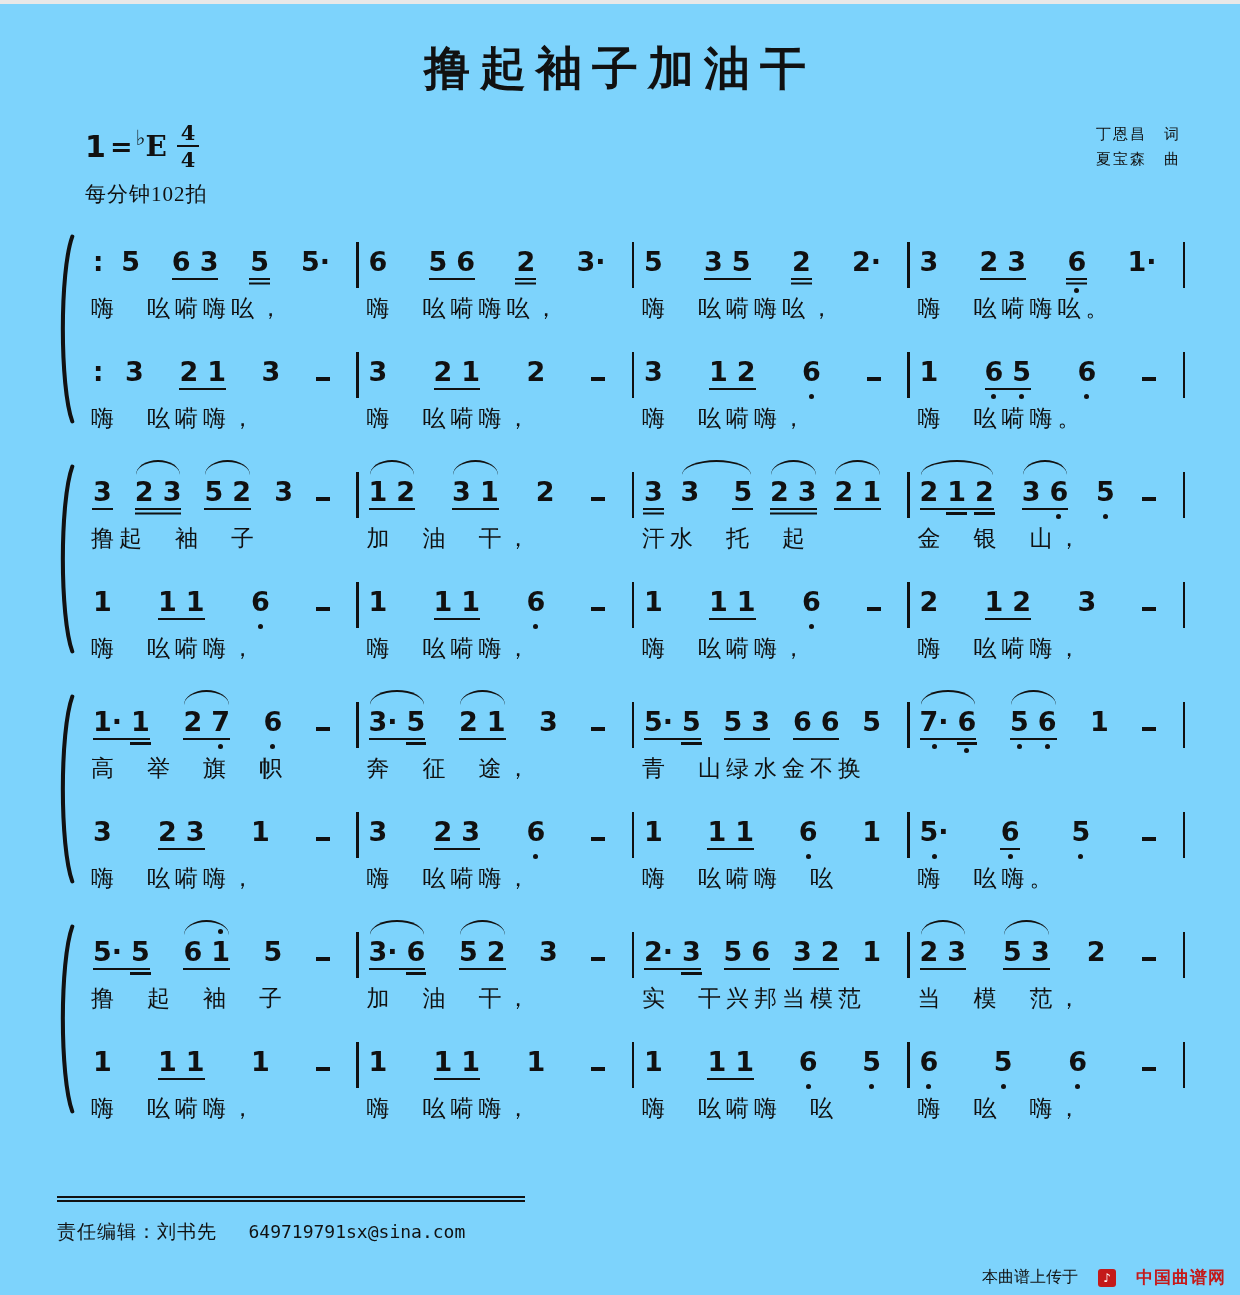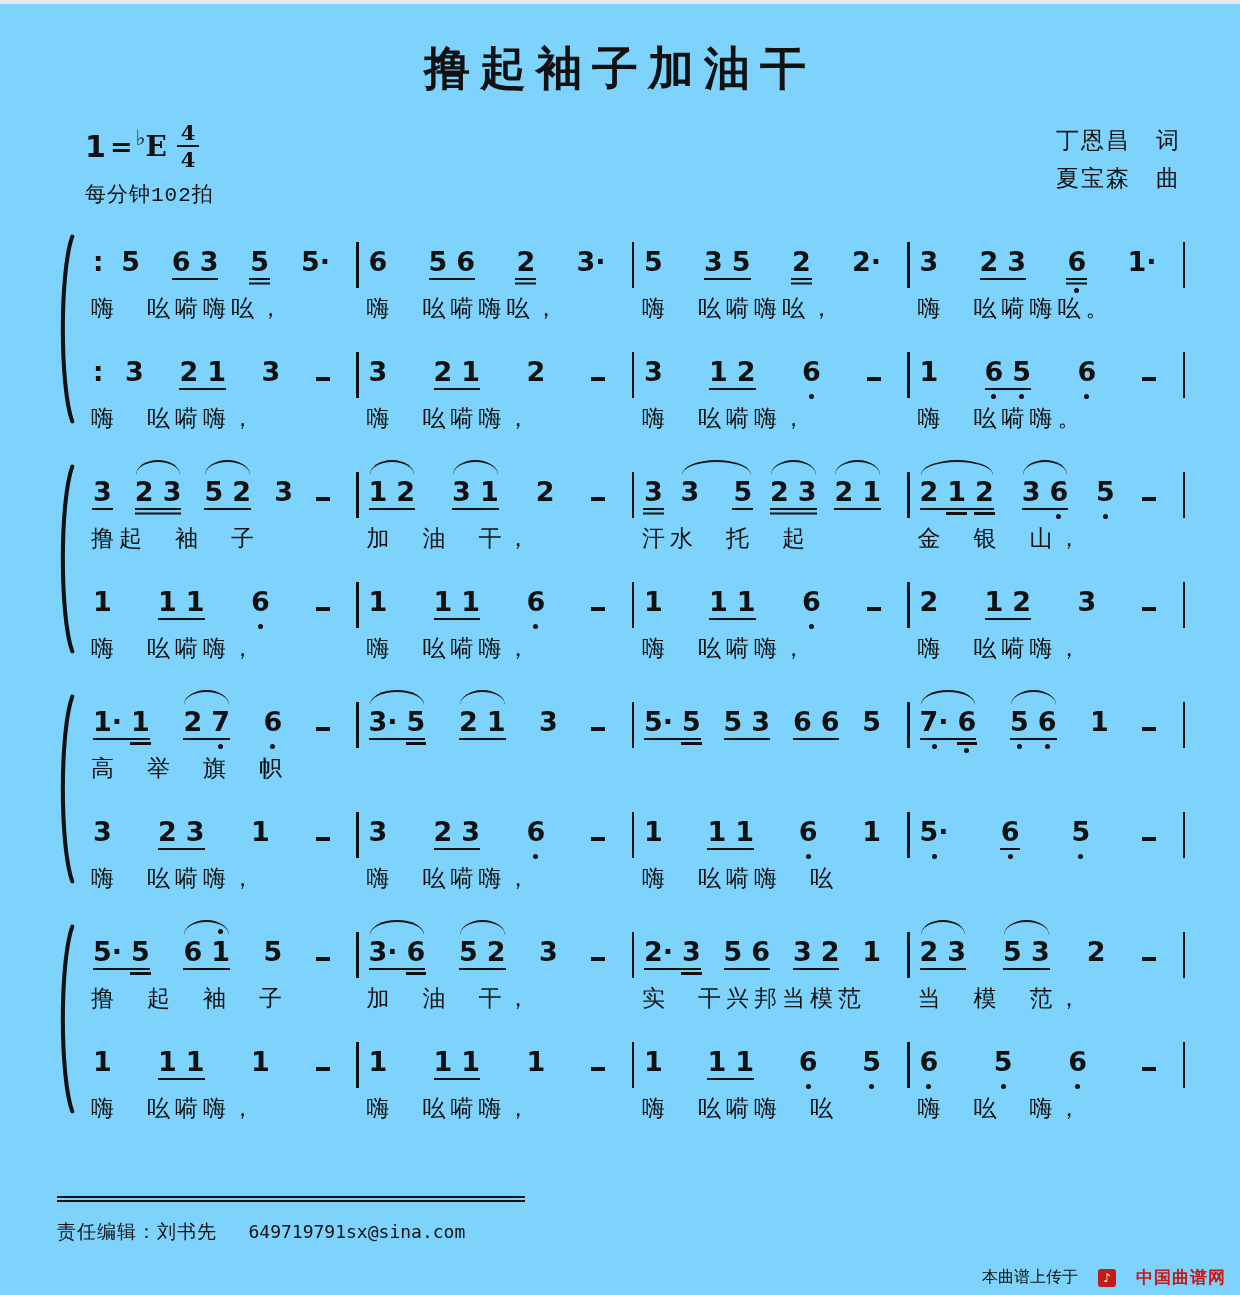--- a/index.html
+++ b/index.html
@@ -29,22 +29,22 @@
   }
   .keyblock{padding-left:28px;}
   .ksig{font-family:"DejaVu Serif",serif;font-weight:bold;font-size:27px;display:inline-flex;align-items:center;}
   .ksig .one{font-size:30px;font-family:"DejaVu Sans",sans-serif;}
   .ksig .eq{margin:0 3px 0 4px;}
   .ksig .flat{font-size:21px;position:relative;top:-9px;}
   .ksig .kletter{font-size:28px;}
   .frac{display:inline-flex;flex-direction:column;align-items:center;margin-left:10px;line-height:1;}
   .frac .num{font-size:21px;border-bottom:2.5px solid #111;padding:0 4px 2px 4px;}
   .frac .den{font-size:21px;padding-top:2px;}
-  .tempo{font-size:21px;margin-top:10px;letter-spacing:1px;font-family:Liberation Mono, monospace;}
-  .credits{font-size:23px;line-height:1.65;letter-spacing:2px;text-align:center;padding-right:2px;}
+  .tempo{font-size:21px;margin-top:10px;letter-spacing:1px;}
+  .credits{font-size:15px;line-height:1.65;letter-spacing:2px;text-align:center;padding-right:2px;}
   
   .music{margin:0 55px 0 57px;}
   .system{position:relative;padding-left:26px;margin-bottom:22px;}
   .brace{position:absolute;left:0;top:8px;height:calc(100% - 18px);width:18px;}
   .voice-line{display:flex;align-items:flex-start;margin-bottom:12px;}
   .voice-line.v2{margin-bottom:0;}
   .measure{flex:1 1 0;min-width:0;}
   .barline{flex:none;width:2.5px;height:46px;background:#111;margin-top:16px;}
   .notes-row{
     display:flex;justify-content:space-between;align-items:baseline;
@@ -494,40 +494,42 @@
                 <span class="note">2</span>
                 <span class="note">1</span>
               </span>
               <span class="cell">
                 <span class="note">3</span>
               </span>
               <span class="cell">
                 <span class="note dash"></span>
               </span>
             </div>
+            <div class="lyrics-row">奔　征　途，</div>
           </div>
           <div class="barline"></div>
           <div class="measure">
             <div class="notes-row">
               <span class="cell b1">
                 <span class="note">5·</span>
                 <span class="note e1">5</span>
               </span>
               <span class="cell b1">
                 <span class="note">5</span>
                 <span class="note">3</span>
               </span>
               <span class="cell b1">
                 <span class="note">6</span>
                 <span class="note">6</span>
               </span>
               <span class="cell">
                 <span class="note">5</span>
               </span>
             </div>
+            <div class="lyrics-row">青　山绿水金不换</div>
           </div>
           <div class="barline"></div>
           <div class="measure">
             <div class="notes-row">
               <span class="cell arc b1">
                 <span class="note low">7·<span class="dotmark"></span></span>
                 <span class="note e1 low">6<span class="dotmark"></span></span>
               </span>
               <span class="cell arc b1">
                 <span class="note low">5<span class="dotmark"></span></span>
@@ -609,20 +611,21 @@
               <span class="cell">
                 <span class="note u1 low">6<span class="dotmark"></span></span>
               </span>
               <span class="cell">
                 <span class="note low">5<span class="dotmark"></span></span>
               </span>
               <span class="cell">
                 <span class="note dash"></span>
               </span>
             </div>
+            <div class="lyrics-row">嗨　吆嗨。</div>
           </div>
           <div class="barline"></div>
         </div>
       </div>
       <div class="system">
         <svg class="brace" viewBox="0 0 20 230" preserveAspectRatio="none">
           <path d="M17 3 C3 45 3 185 17 227" fill="none" stroke="#111" stroke-width="4.5" stroke-linecap="round"></path>
         </svg>
         <div class="voice-line">
           <div class="measure">

